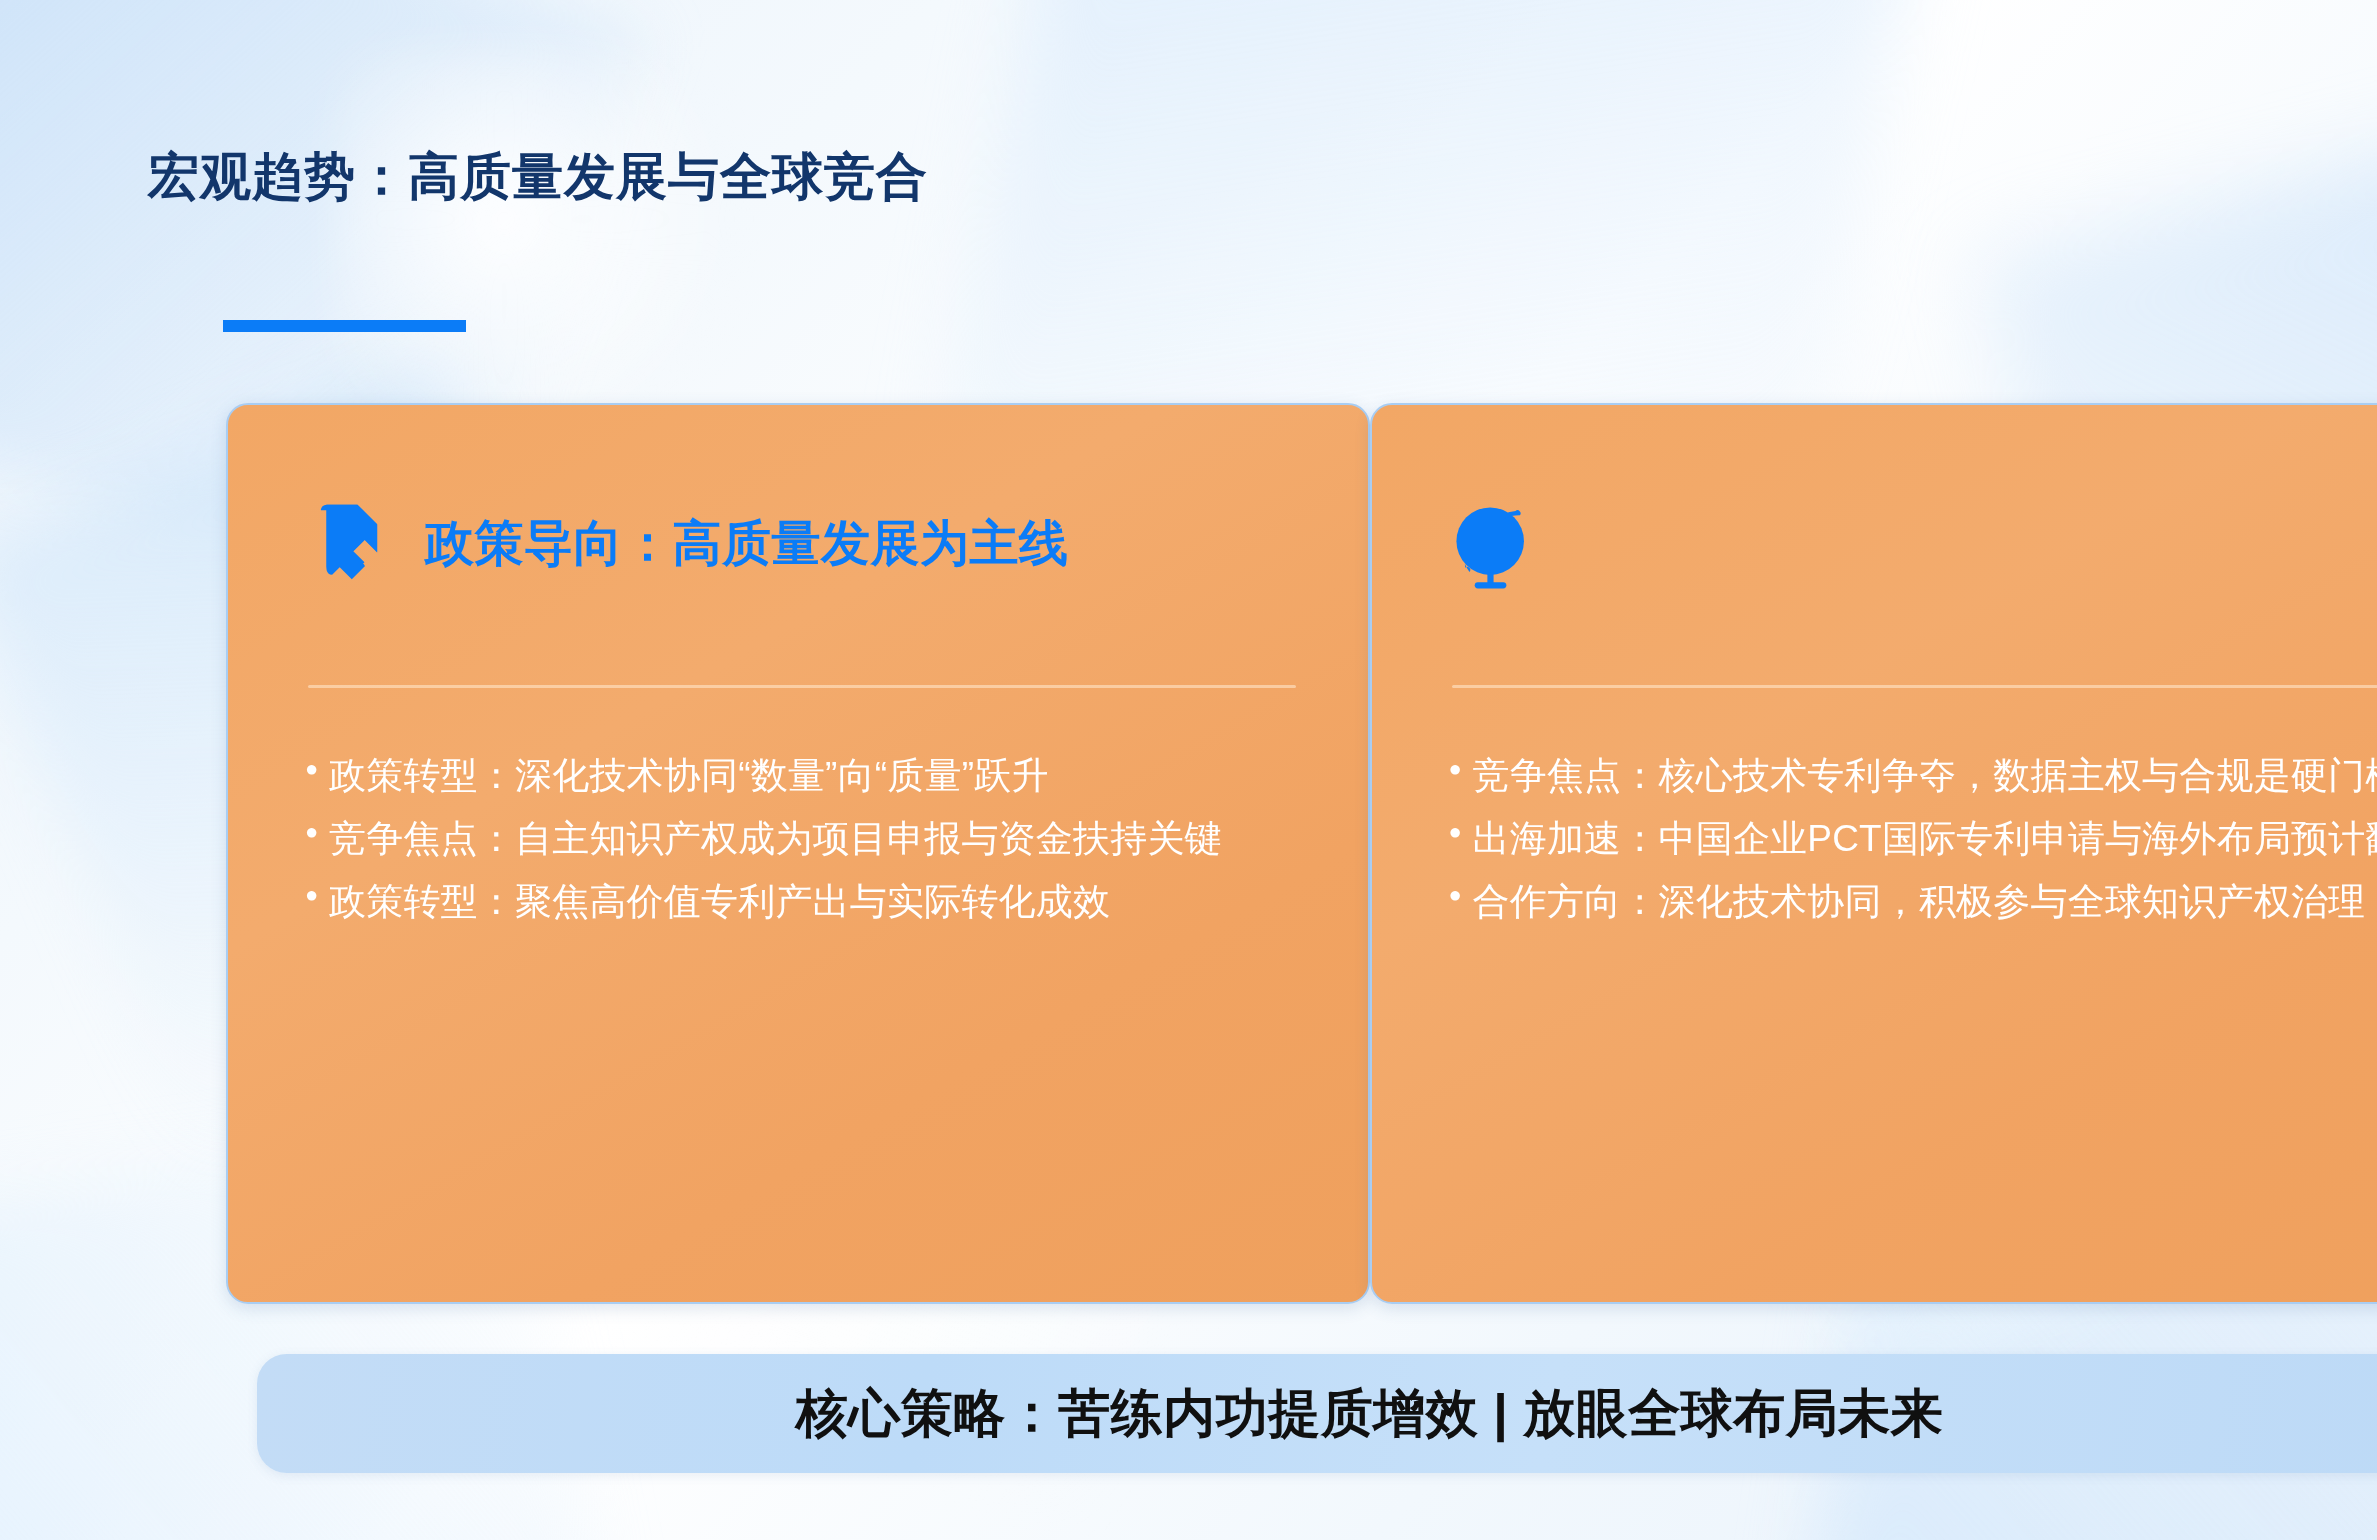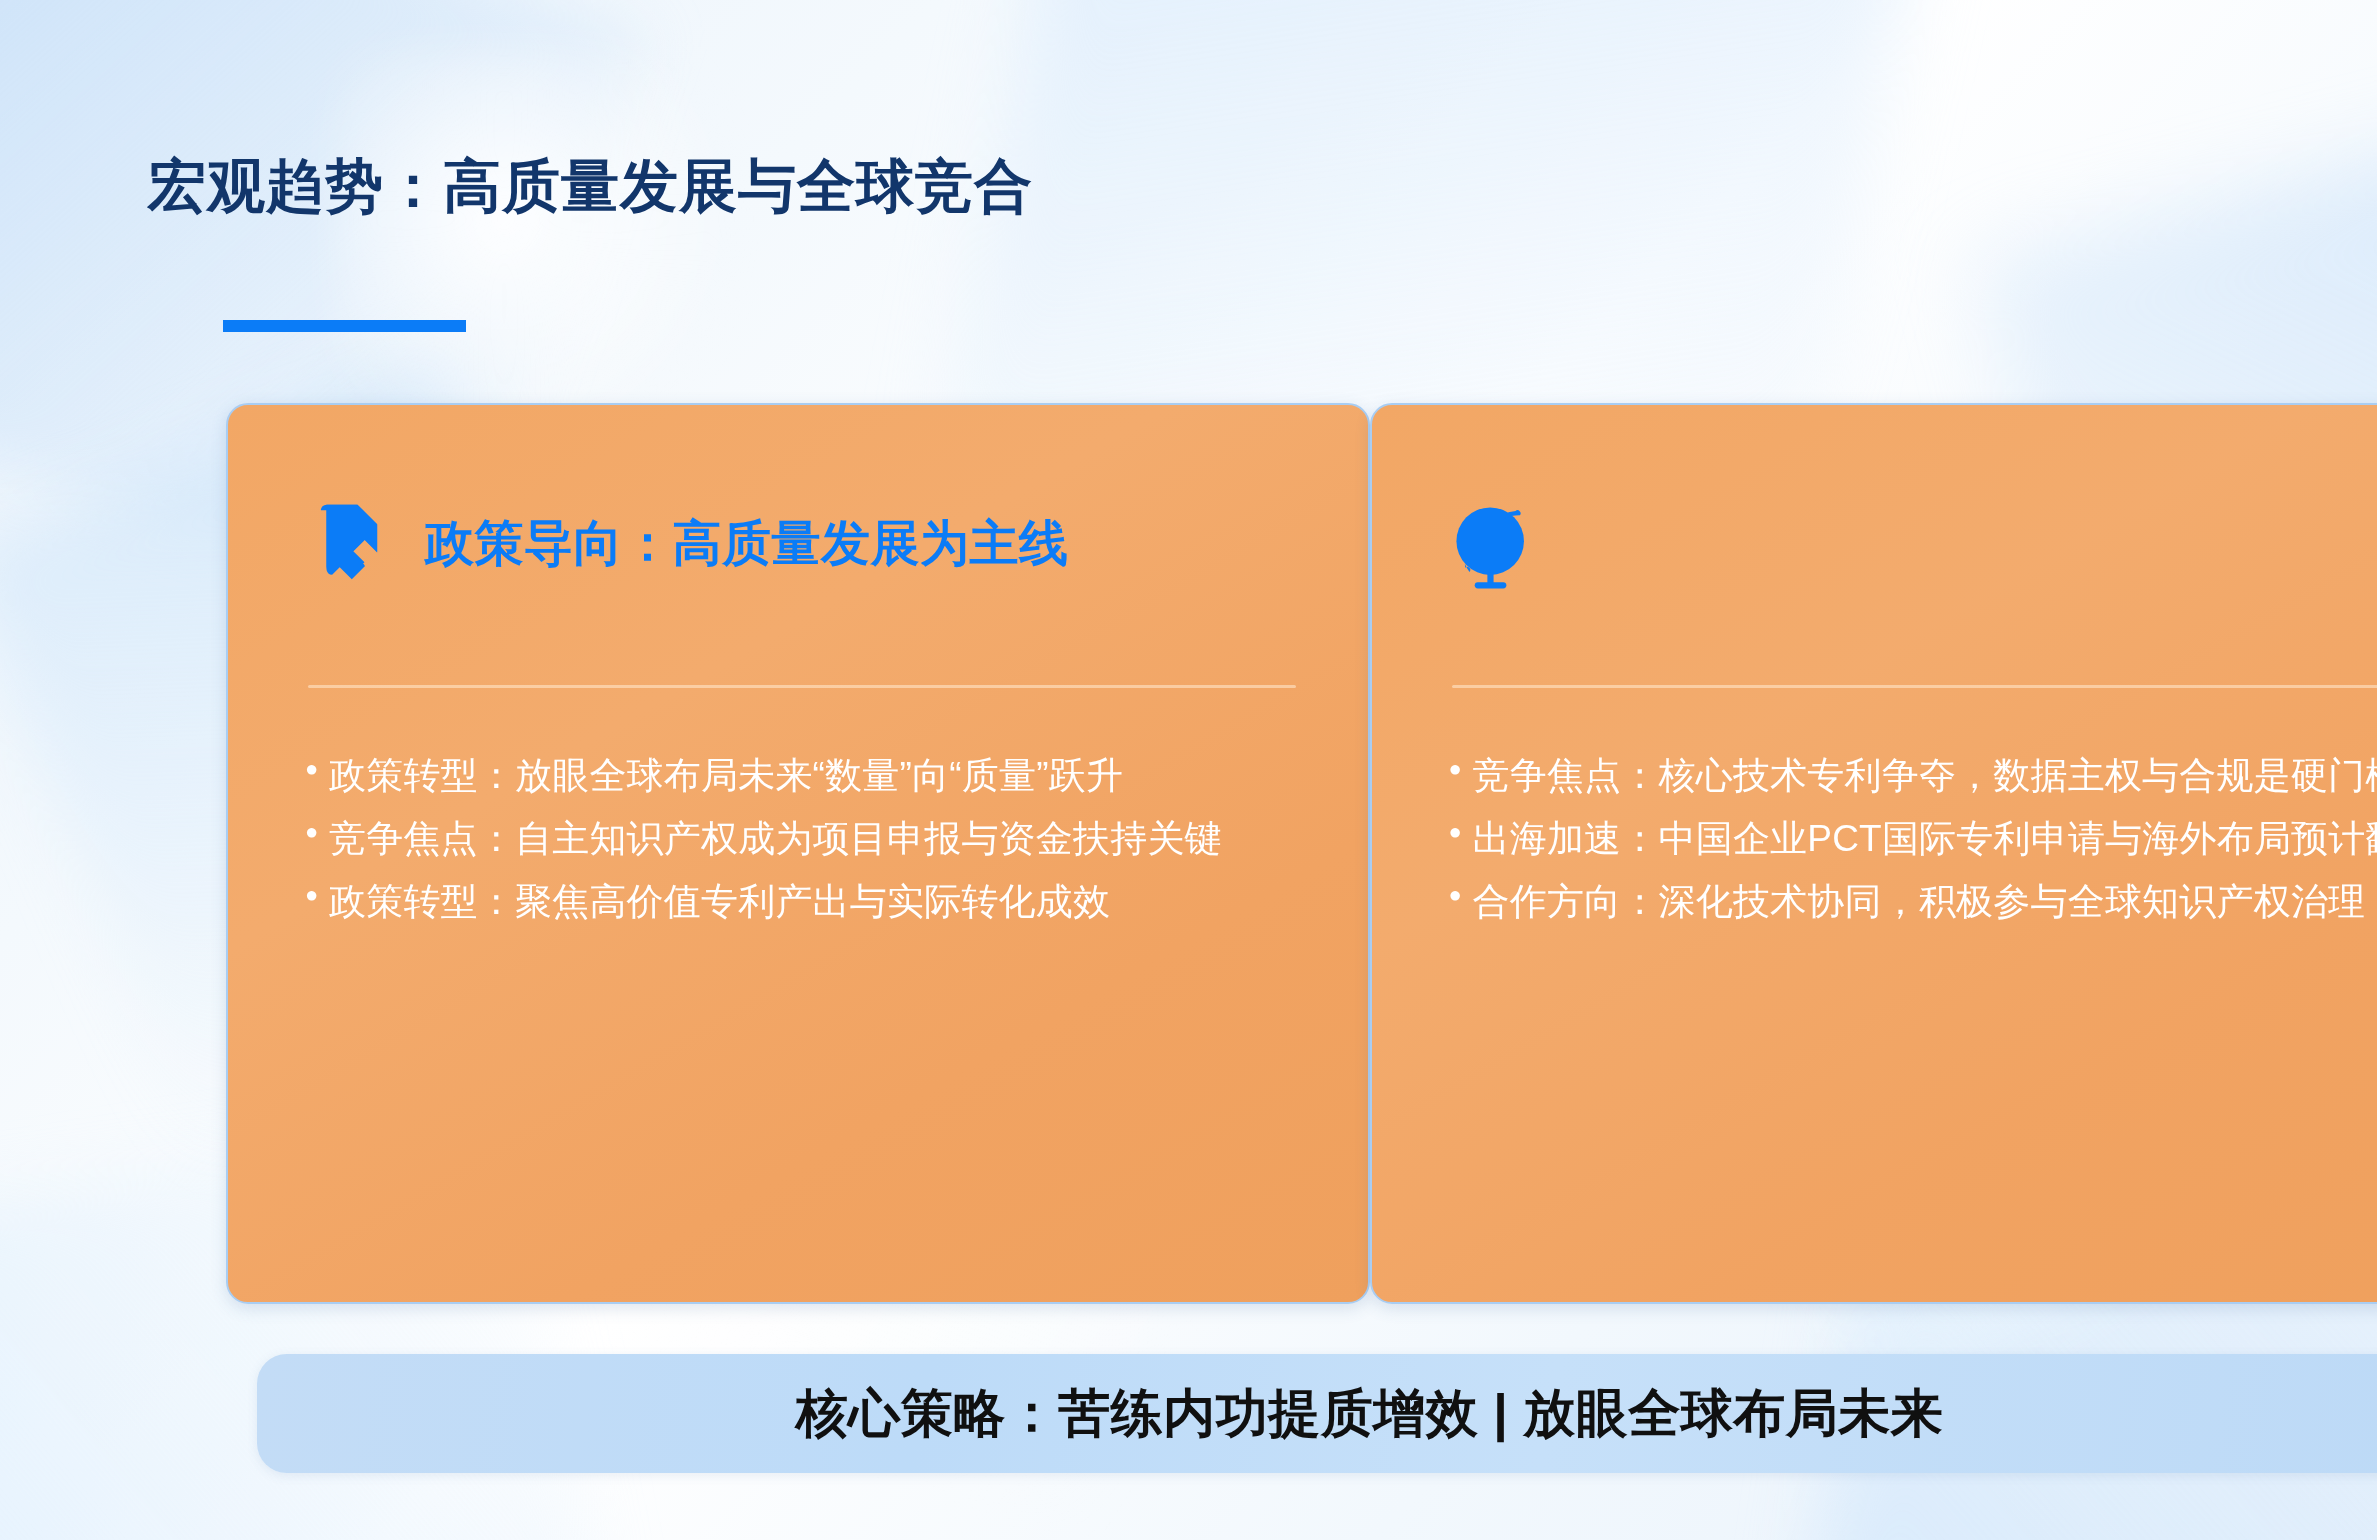--- a/index.html
+++ b/index.html
@@ -93,21 +93,21 @@
   .content {
     position: absolute;
     inset: 0;
   }
 
   
   .page-title {
     position: absolute;
     left: 148px;
     top: 114px;
-    font-size: 58px;
+    font-size: 51px;
     font-weight: bold;
     color: #12366b;
     letter-spacing: 1px;
     line-height: 1.15;
     white-space: nowrap;
   }
   .title-accent {
     position: absolute;
     left: 223px;
     top: 320px;
@@ -248,21 +248,21 @@
                        M16 4h22l14 14v20L43 29l-9 9 9 9-9 9-8.5-8.5L20 52a4 4 0 0 1-4-4V4z" fill="#0b7cf7"></path>
               <path d="M16 4h22l14 14v19.5l-8.6-8.6-9.4 9.4 9.4 9.4-9.4 9.4-8.6-8.6-5.4 5.4H20a4 4 0 0 1-4-4V4z" fill="#0b7cf7"></path>
             </svg>
           </span>
           <span class="card-title">政策导向：高质量发展为主线</span>
         </div>
         <div class="card-divider"></div>
         <div class="bullets">
           <div class="bullet">
             <span class="bullet-dot">●</span>
-            <span class="bullet-text">政策转型：放眼全球布局未来“数量”向“质量”跃升</span>
+            <span class="bullet-text">政策转型：深化技术协同“数量”向“质量”跃升</span>
           </div>
           <div class="bullet">
             <span class="bullet-dot">●</span>
             <span class="bullet-text">竞争焦点：自主知识产权成为项目申报与资金扶持关键</span>
           </div>
           <div class="bullet">
             <span class="bullet-dot">●</span>
             <span class="bullet-text">政策转型：聚焦高价值专利产出与实际转化成效</span>
           </div>
         </div>

